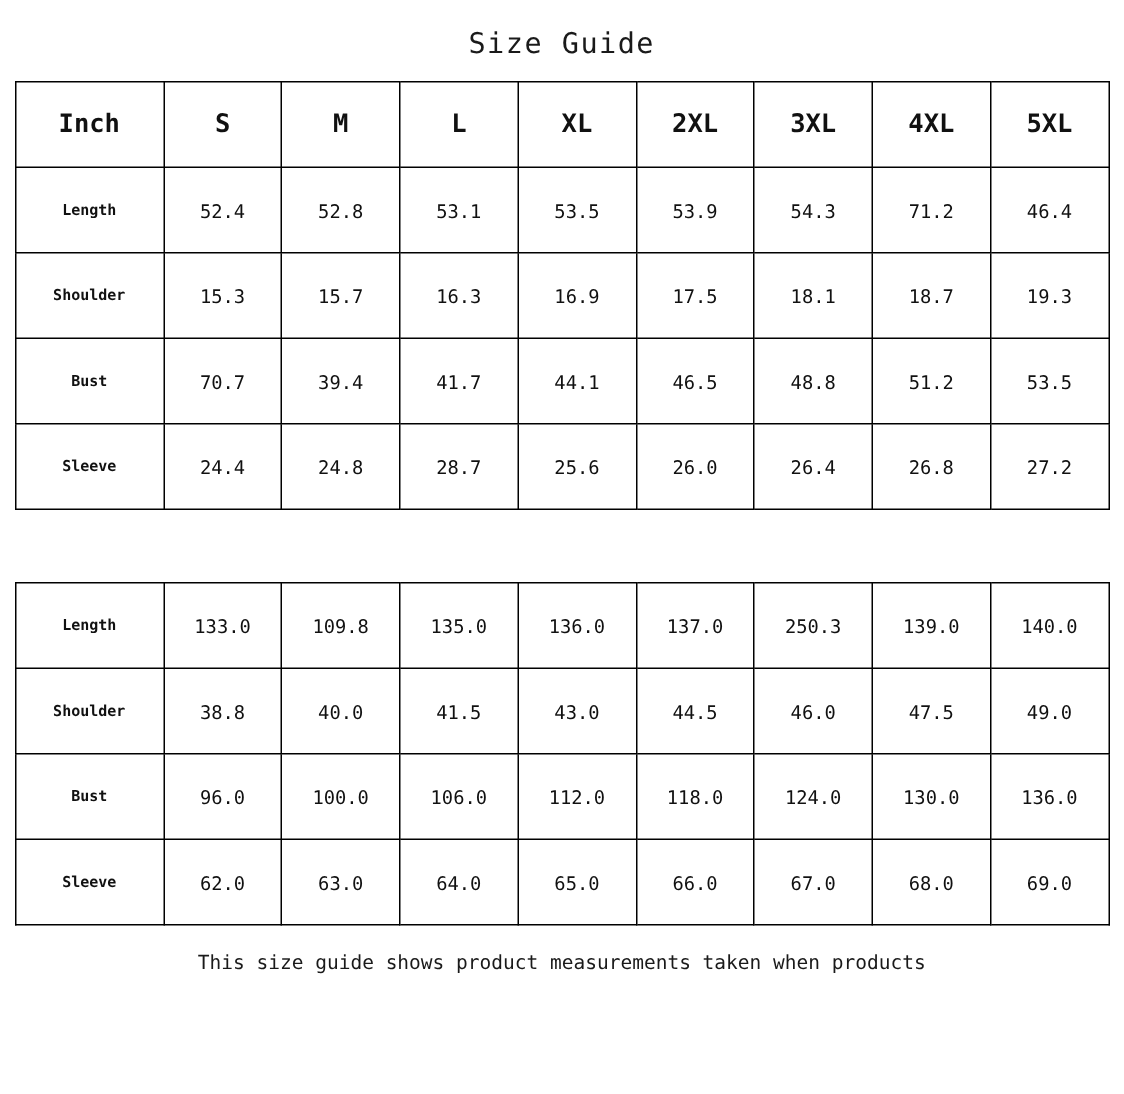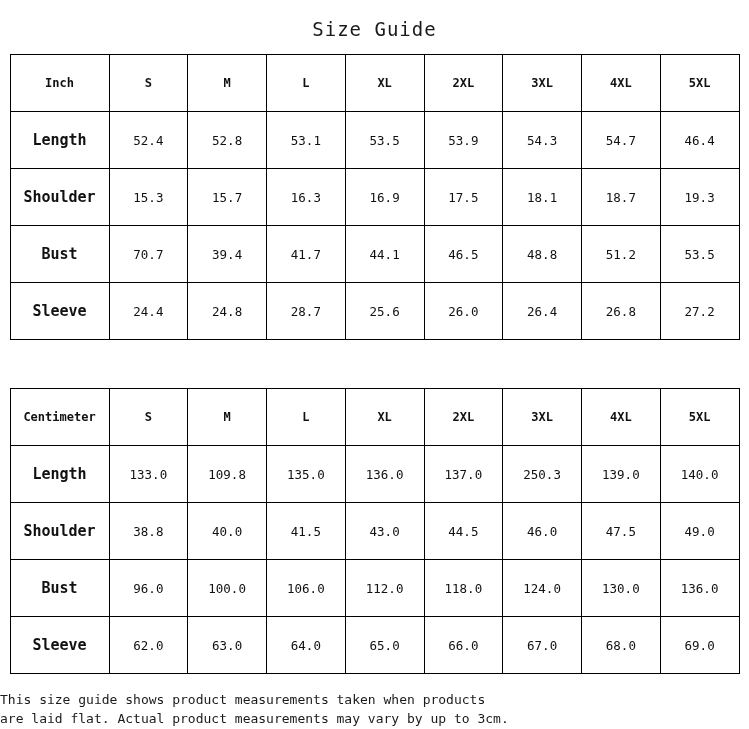--- a/index.html
+++ b/index.html
@@ -42,33 +42,33 @@
     text-align: center;
     vertical-align: middle;
     font-size: 12.5px;
     font-family: "DejaVu Sans Mono", monospace;
     height: 56px;
     padding: 0;
     color: #111111;
   }
   table.size-table td.hdr {
     font-weight: bold;
-    font-size: 12px;
+    font-size: 17px;
   }
   table.size-table td.rowlabel {
     font-weight: bold;
-    font-size: 15px;
+    font-size: 10px;
   }
   col.c0 { width: 99px; }
   col.c1, col.c2, col.c3, col.c4, col.c5, col.c6, col.c7, col.c8 { width: 78.75px; }
   .gap {
     height: 48px;
   }
   .footnote {
-    text-align: left;
+    text-align: center;
     font-family: "DejaVu Sans Mono", monospace;
     font-size: 13px;
     line-height: 19px;
     color: #1a1a1a;
     padding-top: 16px;
   }
   .footnote div { white-space: pre; }
 </style>
 </head>
 <body>
@@ -102,21 +102,21 @@
         <td class="hdr">5XL</td>
       </tr>
       <tr>
         <td class="rowlabel">Length</td>
         <td>52.4</td>
         <td>52.8</td>
         <td>53.1</td>
         <td>53.5</td>
         <td>53.9</td>
         <td>54.3</td>
-        <td>54.7</td>
+        <td>71.2</td>
         <td>46.4</td>
       </tr>
       <tr>
         <td class="rowlabel">Shoulder</td>
         <td>15.3</td>
         <td>15.7</td>
         <td>16.3</td>
         <td>16.9</td>
         <td>17.5</td>
         <td>18.1</td>
@@ -157,31 +157,20 @@
         <col class="c2">
         <col class="c3">
         <col class="c4">
       <col class="c5">
         <col class="c6">
         <col class="c7">
         <col class="c8">
     </colgroup>
     <tbody>
       <tr>
-        <td class="hdr">Centimeter</td>
-        <td class="hdr">S</td>
-        <td class="hdr">M</td>
-        <td class="hdr">L</td>
-        <td class="hdr">XL</td>
-        <td class="hdr">2XL</td>
-        <td class="hdr">3XL</td>
-        <td class="hdr">4XL</td>
-        <td class="hdr">5XL</td>
-      </tr>
-      <tr>
         <td class="rowlabel">Length</td>
         <td>133.0</td>
         <td>109.8</td>
         <td>135.0</td>
         <td>136.0</td>
         <td>137.0</td>
         <td>250.3</td>
         <td>139.0</td>
         <td>140.0</td>
       </tr>
@@ -216,16 +205,15 @@
         <td>66.0</td>
         <td>67.0</td>
         <td>68.0</td>
         <td>69.0</td>
       </tr>
     </tbody>
   </table>
 
   <div class="footnote">
     <div>This size guide shows product measurements taken when products</div>
-    <div>are laid flat. Actual product measurements may vary by up to 3cm.</div>
   </div>
 
 </div>
 
 </body></html>

